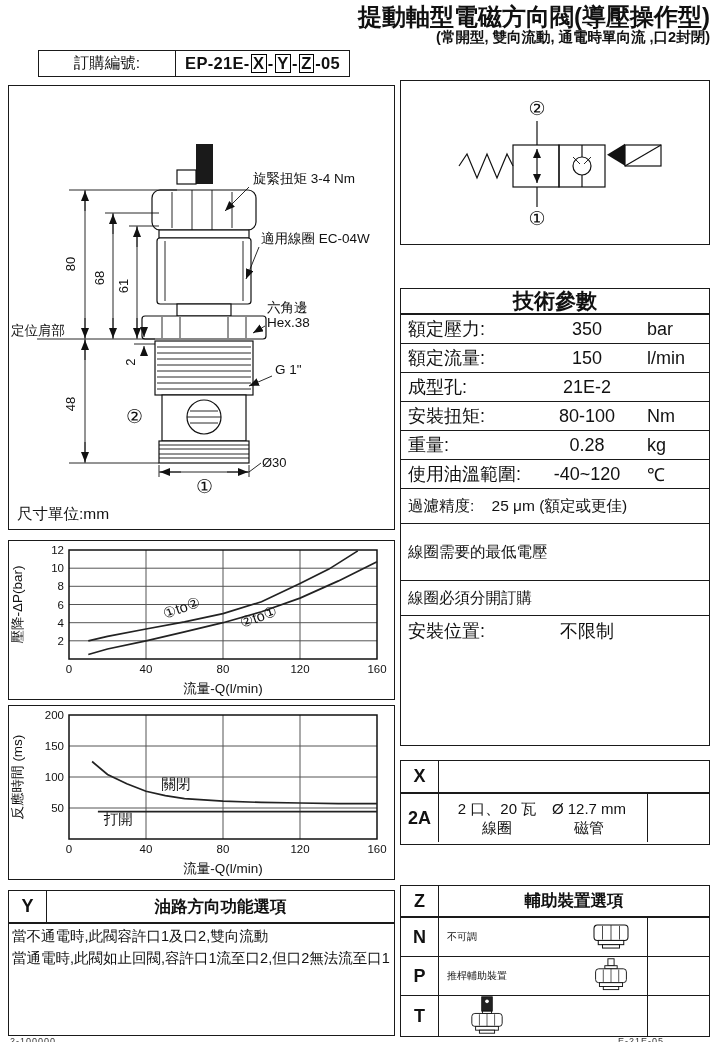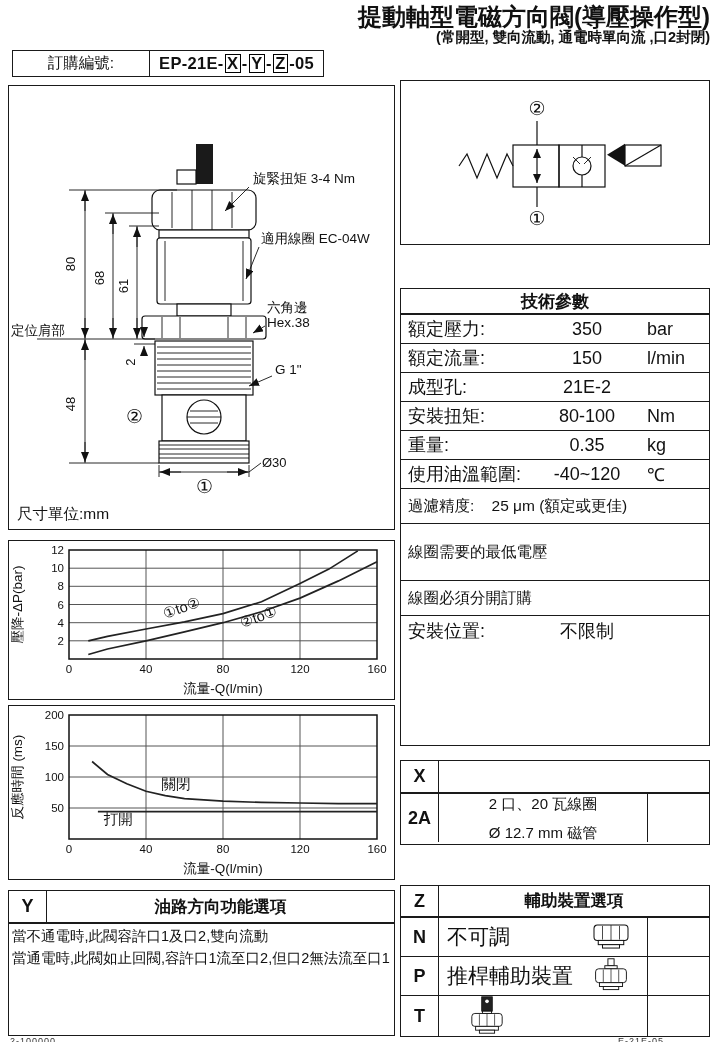--- a/index.html
+++ b/index.html
@@ -5,61 +5,61 @@
   html,body{margin:0;padding:0;background:#fff;}
   .page{position:relative;width:714px;height:1042px;background:#fff;overflow:hidden;
         font-family:"Liberation Sans",sans-serif;color:#111;}
   .panel{position:absolute;background:#fff;border:1.5px solid #1a1a1a;box-sizing:border-box;}
 
   
   .ttl{position:absolute;top:1px;right:4px;font-size:24px;font-weight:bold;white-space:nowrap;}
   .sub{position:absolute;top:28px;right:4px;font-size:14.5px;font-weight:bold;white-space:nowrap;text-align:center;}
 
   
-  .orderbox{position:absolute;left:12px;top:50px;width:312px;height:27px;border:1.5px solid #1a1a1a;
+  .orderbox{position:absolute;left:38px;top:50px;width:312px;height:27px;border:1.5px solid #1a1a1a;
             box-sizing:border-box;display:flex;}
   .order-label{flex:0 0 136px;display:flex;align-items:center;justify-content:center;font-size:15.5px;}
   .order-code{flex:1;border-left:1.8px solid #1a1a1a;display:flex;align-items:center;justify-content:center;
               font-weight:bold;font-size:16.5px;letter-spacing:.3px;}
   .boxed{border:1.6px solid #000;padding:0 1.5px;margin:0 1px;line-height:1.05;}
 
   
   .drawbox{left:8px;top:85px;width:387px;height:445px;}
   .symbox{left:400px;top:80px;width:310px;height:165px;}
   .tech{left:400px;top:288px;width:310px;height:458px;}
   .chartbox1{left:8px;top:540px;width:387px;height:160px;}
   .chartbox2{left:8px;top:705px;width:387px;height:175px;}
   .xbox{left:400px;top:760px;width:310px;height:85px;}
   .ybox{left:8px;top:890px;width:387px;height:146px;}
   .zbox{left:400px;top:885px;width:310px;height:152px;}
 
   
   .tech-title{height:26px;border-bottom:2px solid #1a1a1a;display:flex;align-items:center;justify-content:center;
-              font-size:17px;font-weight:bold;box-sizing:border-box;}
+              font-size:21px;font-weight:bold;box-sizing:border-box;}
   .trowA{display:grid;grid-template-columns:126px 1fr 62px;align-items:center;height:29px;
          border-bottom:1px solid #1a1a1a;box-sizing:border-box;font-size:18px;}
   .trowA .lab{padding-left:7px;}
   .trowA .val{text-align:center;}
   .trowB{display:flex;flex-direction:column;justify-content:center;border-bottom:1px solid #1a1a1a;
          box-sizing:border-box;font-size:15.5px;padding-left:7px;line-height:1.5;}
   .h1{height:35px;} .h2{height:57px;}
   .trowA:last-child,.trowB:last-child{border-bottom:none;}
   .pre{white-space:pre-wrap;}
 
   
   .opt-header{display:flex;height:33px;border-bottom:2px solid #1a1a1a;box-sizing:border-box;}
   .opt-code{flex:0 0 38px;border-right:1.5px solid #1a1a1a;display:flex;align-items:center;justify-content:center;
             font-weight:bold;font-size:18px;box-sizing:border-box;}
   .opt-title{flex:1;display:flex;align-items:center;justify-content:center;font-weight:bold;font-size:16.5px;}
   .opt-row{display:flex;border-bottom:1px solid #1a1a1a;box-sizing:border-box;}
   .opt-row:last-child{border-bottom:none;gap:12px;}
-  .opt-content{flex:1;display:flex;flex-direction:column;align-items:center;justify-content:space-between;
+  .opt-content{flex:1;display:flex;flex-direction:row;align-items:center;justify-content:space-between;
                font-size:15px;line-height:1.3;text-align:center;}
   .opt-content-l{flex:1;display:flex;align-items:center;justify-content:space-between;
-                 padding:0 8px 0 8px;font-size:21px;line-height:1.25;box-sizing:border-box;}
+                 padding:0 8px 0 8px;font-size:10px;line-height:1.25;box-sizing:border-box;}
   .opt-empty{flex:0 0 62px;border-left:1px solid #1a1a1a;box-sizing:border-box;}
   .ynotes{padding:2px 3px 0 3px;font-size:14.5px;line-height:1.5;}
 
   
   svg{display:block;}
   .grid{stroke:#555;stroke-width:1;}
   .frame{fill:none;stroke:#111;stroke-width:1.5;}
   .curve{fill:none;stroke:#222;stroke-width:1.7;}
   .tick{font:11.5px "Liberation Sans",sans-serif;fill:#111;}
   .axlab{font:13.5px "Liberation Sans",sans-serif;fill:#111;}
@@ -241,21 +241,21 @@
       <span class="val">21E-2</span>
       <span class="unit"></span>
     </div>
     <div class="trowA">
       <span class="lab">安裝扭矩:</span>
       <span class="val">80-100</span>
       <span class="unit">Nm</span>
     </div>
     <div class="trowA">
       <span class="lab">重量:</span>
-      <span class="val">0.35</span>
+      <span class="val">0.28</span>
       <span class="unit">kg</span>
     </div>
     <div class="trowA">
       <span class="lab">使用油溫範圍:</span>
       <span class="val">-40~120</span>
       <span class="unit">℃</span>
     </div>
     <div class="trowB h1">
       <span class="pre">過濾精度:    25 μm (額定或更佳)</span>
     </div>

